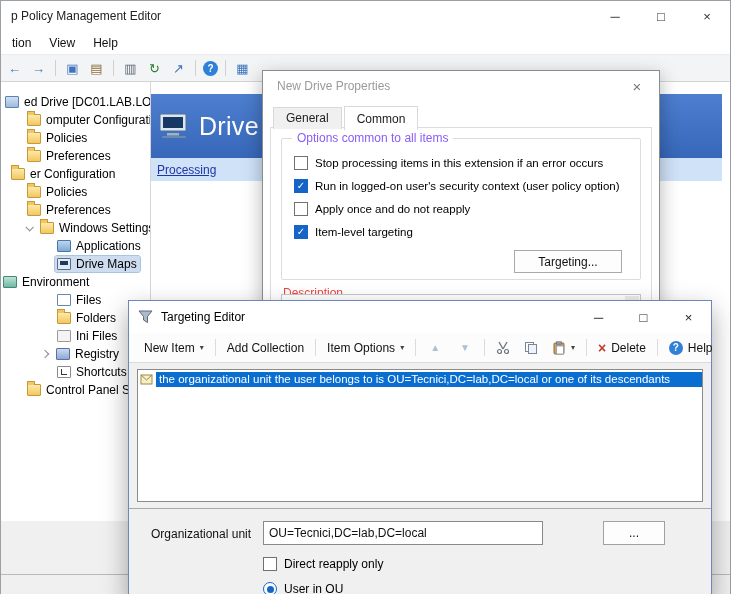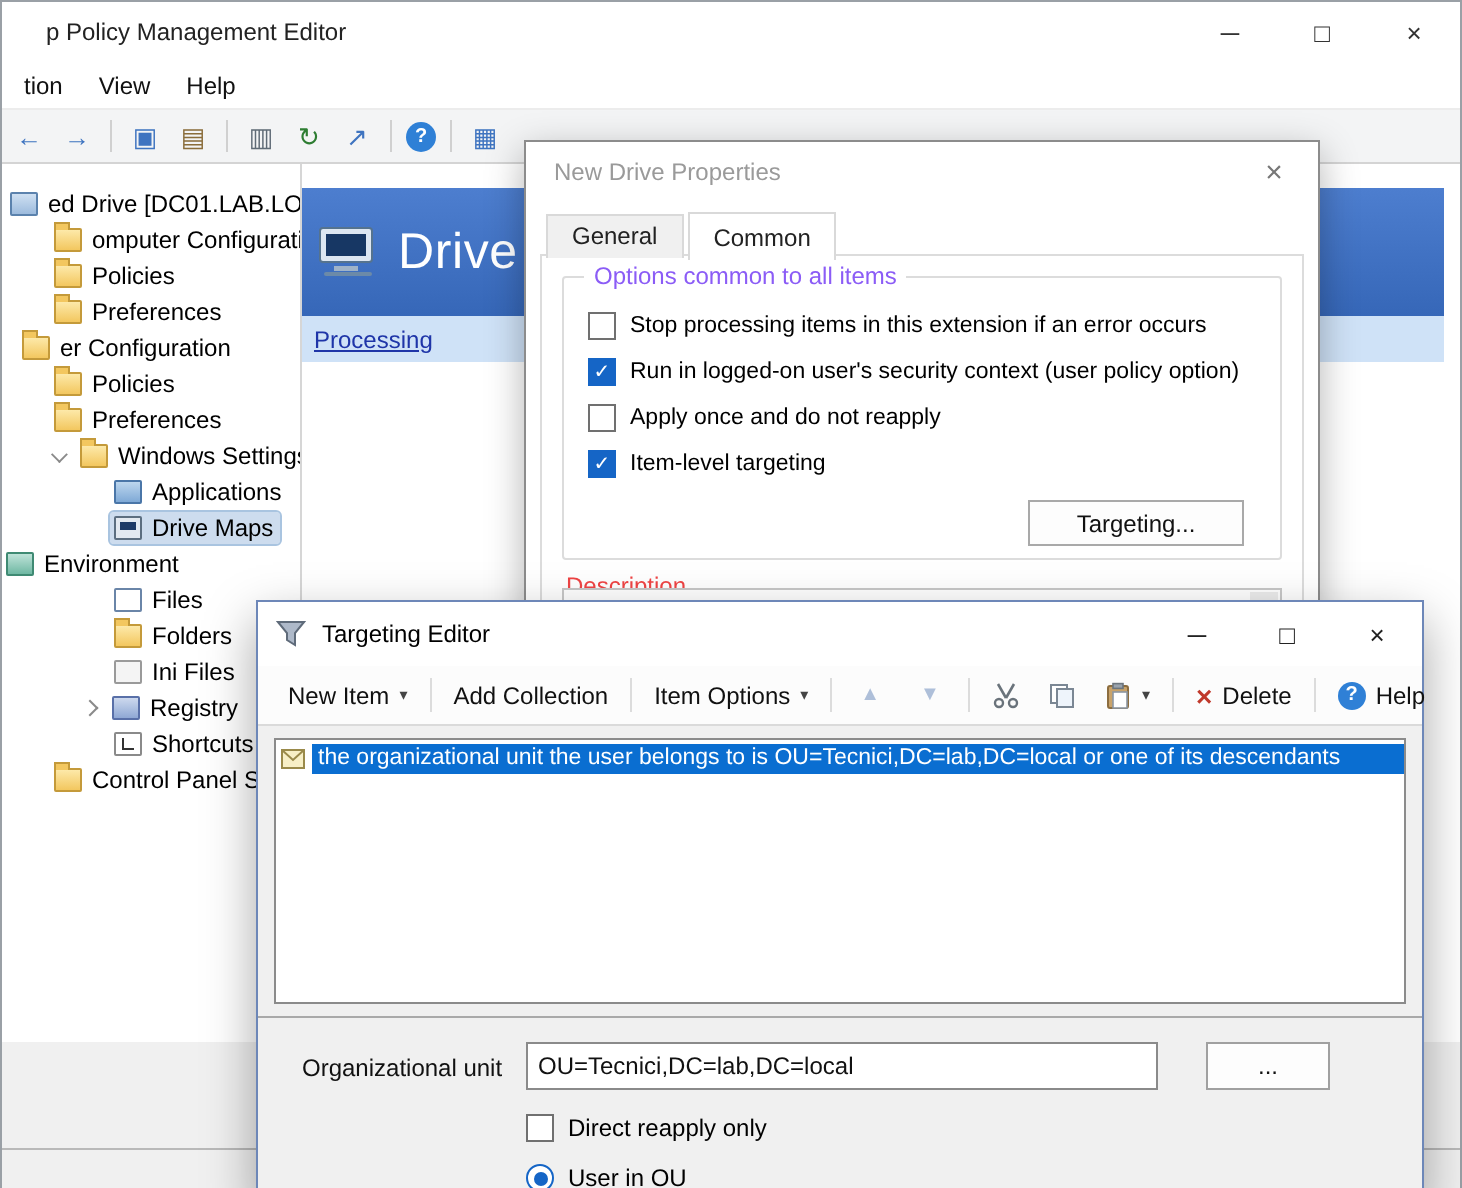--- a/index.html
+++ b/index.html
@@ -1,19 +1,19 @@
 <!DOCTYPE html>
 <html style="--accent: #1565c6; --list-sel: #0a6ed1; --header-blue: #3667b8; --header-blue-light: #4d7ecf; --link-blue: #1f35a8;"><head>
 <meta charset="utf-8">
 <style>
   *{margin:0;padding:0;box-sizing:border-box;font-family:"Liberation Sans",sans-serif;}
   html,body{width:731px;height:594px;overflow:hidden;background:#f0f0f0;position:relative;}
   
   .app{position:absolute;inset:0;background:#fff;border:1px solid #9aa0a6;}
-  .app-titlebar{position:absolute;top:0;left:12px;right:0;height:30px;background:#fff;display:flex;align-items:center;}
+  .app-titlebar{position:absolute;top:0;left:0;right:0;height:30px;background:#fff;display:flex;align-items:center;}
   .app-title{margin-left:10px;font-size:12px;color:#222;white-space:nowrap;}
   .win-btns{position:absolute;right:0;top:0;display:flex;}
   .win-btn{width:46px;height:30px;display:flex;align-items:center;justify-content:center;font-size:13px;color:#333;}
   .menubar{position:absolute;top:30px;left:0;right:0;height:24px;background:#fff;border-bottom:1px solid #ececec;display:flex;align-items:center;padding-left:2px;}
   .menu-item{padding:0 9px;font-size:12px;color:#111;}
   .toolbar{position:absolute;top:54px;left:0;right:0;height:27px;background:#f3f4f5;border-bottom:1px solid #d4d4d4;display:flex;align-items:center;padding-left:4px;gap:5px;}
   .tb-ico{width:19px;height:19px;display:flex;align-items:center;justify-content:center;font-size:13px;border-radius:2px;}
   .tb-back,.tb-forward,.tb-console-tree,.tb-export,.tb-table{color:#3f74c0;}
   .tb-clipboard{color:#8a6d3b;}
   .tb-printer{color:#5f6b76;}
@@ -83,21 +83,21 @@
   .te-sep{width:1px;height:17px;background:#dcdcdc;margin:0 4px;flex:none;}
   .arr{font-size:10px;color:#aebfd9;padding:0 3px;}
   .delete-x{color:#c0392b;font-weight:bold;font-size:14px;line-height:1;}
   .help-circle{width:14px;height:14px;border-radius:50%;background:#2f80d6;color:#fff;font-size:10px;display:flex;align-items:center;justify-content:center;font-weight:bold;}
   .te-list{position:absolute;top:68px;left:8px;right:8px;height:133px;background:#fff;border:1px solid #8b8b8b;padding:0;}
   .te-item{display:flex;align-items:center;height:18px;}
   .te-item-icon{margin:0 3px 0 2px;flex:none;display:flex;}
   .te-item-text{flex:1;background:var(--list-sel);color:#fff;font-size:11.5px;padding:1.5px 3px;white-space:nowrap;overflow:hidden;}
   .te-bottom{position:absolute;top:207px;left:0;right:0;bottom:0;background:#f0f0f0;border-top:1px solid #a9a9a9;}
   .ou-label{position:absolute;left:22px;top:18px;font-size:12px;color:#111;}
-  .ou-input{position:absolute;left:134px;top:12px;width:316px;height:24px;border:1px solid #8a8a8a;font-size:12px;padding:0 5px;background:#fff;color:#111;font-family:inherit;}
+  .ou-input{position:absolute;left:134px;top:12px;width:280px;height:24px;border:1px solid #8a8a8a;font-size:12px;padding:0 5px;background:#fff;color:#111;font-family:inherit;}
   .browse-btn{position:absolute;left:474px;top:12px;width:62px;height:24px;background:#fdfdfd;border:1px solid #a0a0a0;font-size:12px;color:#111;font-family:inherit;}
   .dm-row{position:absolute;left:134px;top:48px;display:flex;align-items:center;font-size:12px;gap:7px;color:#000;}
   .uio-row{position:absolute;left:134px;top:73px;display:flex;align-items:center;font-size:12px;gap:7px;color:#000;}
   .radio{width:14px;height:14px;border:1px solid #666;border-radius:50%;background:#fff;display:inline-flex;align-items:center;justify-content:center;flex:none;}
   .radio.selected{border-color:var(--accent);}
   .radio-dot{width:7px;height:7px;border-radius:50%;background:var(--accent);display:none;}
   .radio.selected .radio-dot{display:block;}
 </style>
 </head>
 <body>

